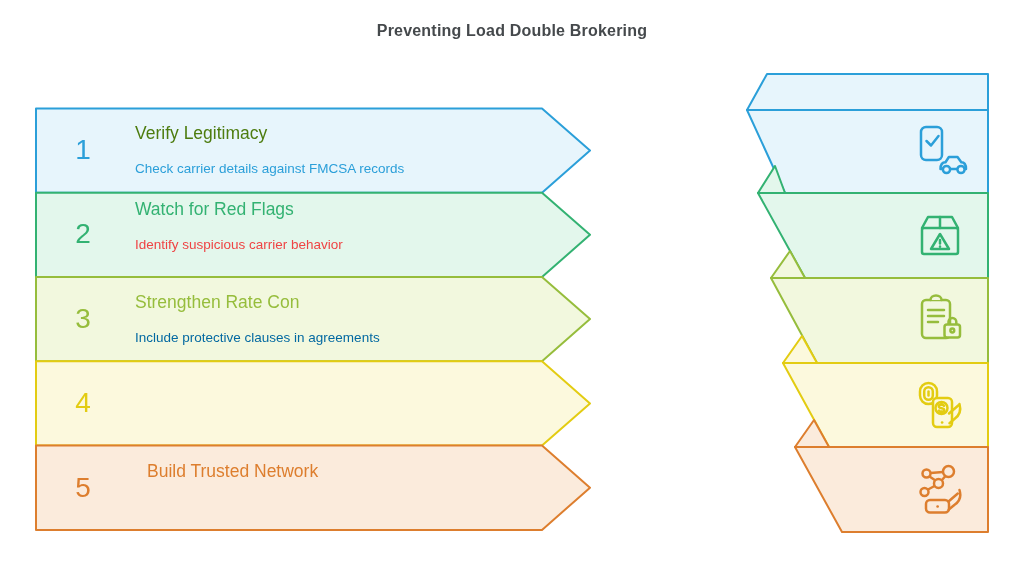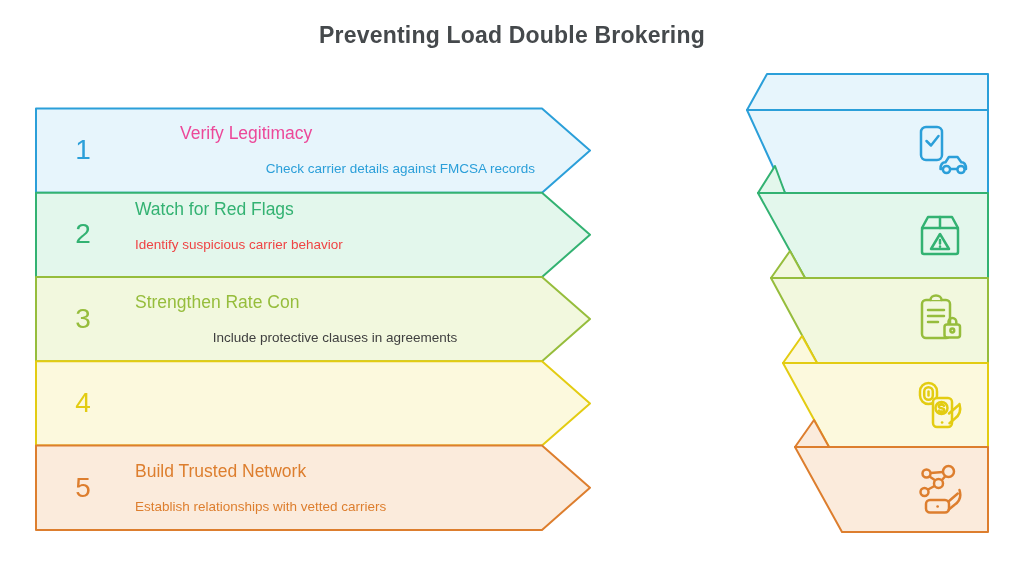--- a/index.html
+++ b/index.html
@@ -2,21 +2,21 @@
 <html><head>
 <meta charset="utf-8">
 <style>
   html,body{margin:0;padding:0;background:#fff;}
   .canvas{
     position:relative;width:1024px;height:563px;overflow:hidden;background:#fff;
     font-family:"Liberation Sans", sans-serif;
   }
   .page-title{
     position:absolute;top:22px;left:0;width:1024px;margin:0;
-    text-align:center;font-size:23px;font-weight:bold;letter-spacing:.2px;
+    text-align:center;font-size:16px;font-weight:bold;letter-spacing:.2px;
   }
   .shapes{position:absolute;top:0;left:0;}
   .step-num{
     position:absolute;left:48px;width:70px;height:84px;
     display:flex;align-items:center;justify-content:center;
     font-size:28px;font-weight:400;
   }
   .step-text{position:absolute;left:135px;width:400px;}
   .step-title{font-size:17.5px;line-height:1.1;font-weight:400;}
   .step-desc{font-size:13.5px;line-height:1.1;margin-top:19px;font-weight:400;}
@@ -114,37 +114,36 @@
       <circle cx="12.5" cy="31" r="4" fill="#FBEBDC"></circle>
       <rect x="14" y="39" width="23" height="12.5" rx="4" fill="#FBEBDC"></rect>
       <line x1="25.5" y1="45.5" x2="25.7" y2="45.5"></line>
       <path d="M47.5 29 c2.2 7 -.3 11.8 -5.2 15 l-5.5 4.5"></path>
       <path d="M36.5 40.5 l9.3 -8"></path>
     </g>
   </svg>
 
   <div class="step-num" style="top: 108px; color: rgb(43, 159, 217);">1</div>
   <div class="step-text" style="top:124px">
-    <div class="step-title" style="color: #ec4899; margin-left: 45px;">Verify Legitimacy</div>
-    <div class="step-desc" style="color: rgb(43, 159, 217); text-align: right;">Check carrier details against FMCSA records</div>
+    <div class="step-title" style="color: #4d7c0f;">Verify Legitimacy</div>
+    <div class="step-desc" style="color: rgb(43, 159, 217);">Check carrier details against FMCSA records</div>
   </div>
 
   <div class="step-num" style="top: 192px; color: rgb(51, 178, 114);">2</div>
   <div class="step-text" style="top:200px">
     <div class="step-title" style="color: rgb(51, 178, 114);">Watch for Red Flags</div>
     <div class="step-desc" style="color: #ef4444;">Identify suspicious carrier behavior</div>
   </div>
 
   <div class="step-num" style="top: 277px; color: rgb(150, 189, 60);">3</div>
   <div class="step-text" style="top:293px">
     <div class="step-title" style="color: rgb(150, 189, 60);">Strengthen Rate Con</div>
-    <div class="step-desc" style="color: #404040; text-align: center;">Include protective clauses in agreements</div>
+    <div class="step-desc" style="color: #0369a1;">Include protective clauses in agreements</div>
   </div>
 
   <div class="step-num" style="top: 361px; color: rgb(227, 204, 18);">4</div>
 
   <div class="step-num" style="top: 446px; color: rgb(221, 126, 46);">5</div>
   <div class="step-text" style="top:462px">
-    <div class="step-title" style="color: rgb(221, 126, 46);">Build Trusted Network</div>
-    <div class="step-desc" style="color: rgb(221, 126, 46);">Establish relationships with vetted carriers</div>
+    <div class="step-title" style="color: rgb(221, 126, 46); margin-left: 12px;">Build Trusted Network</div>
   </div>
 
 </div>
 
 </body></html>

